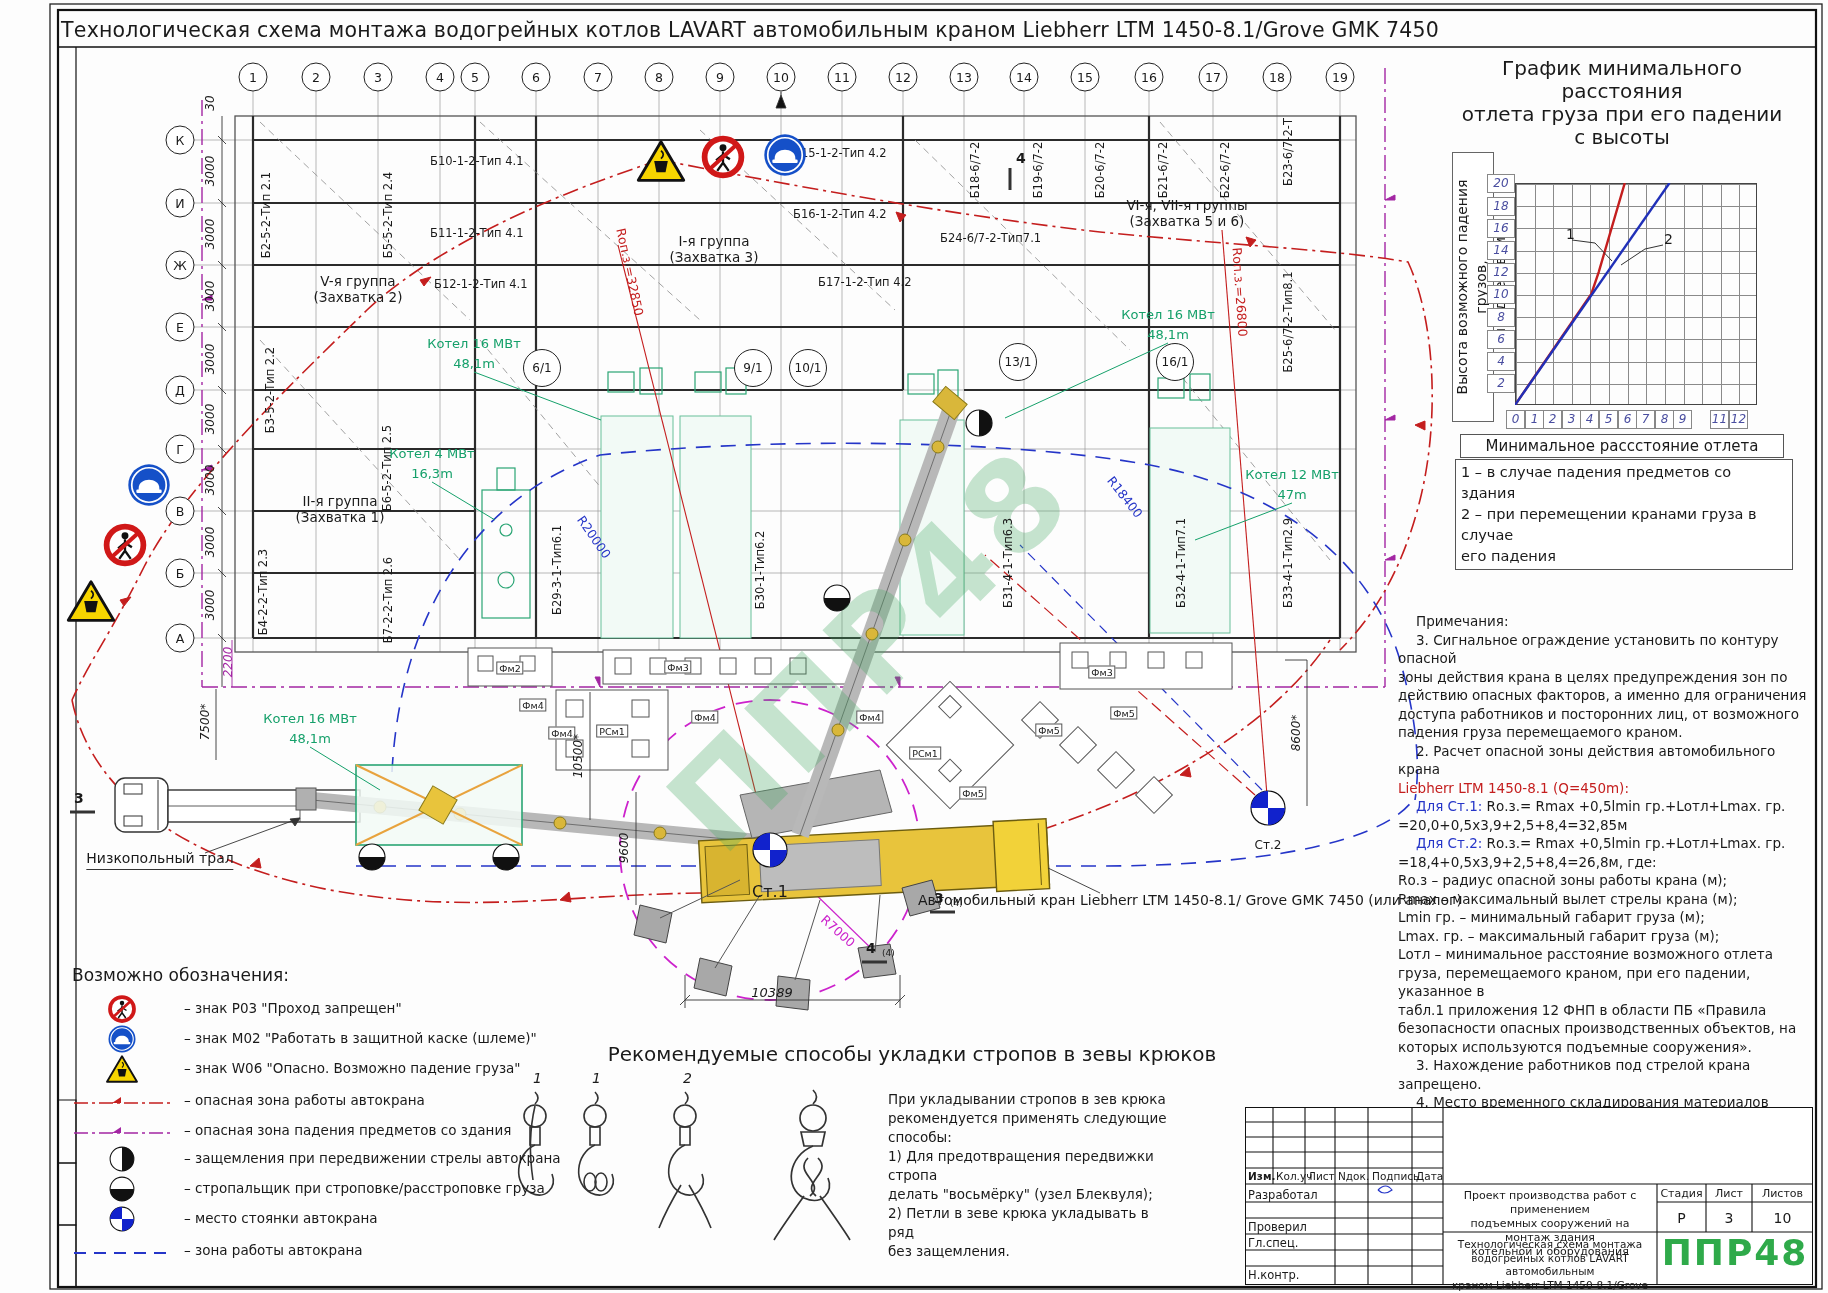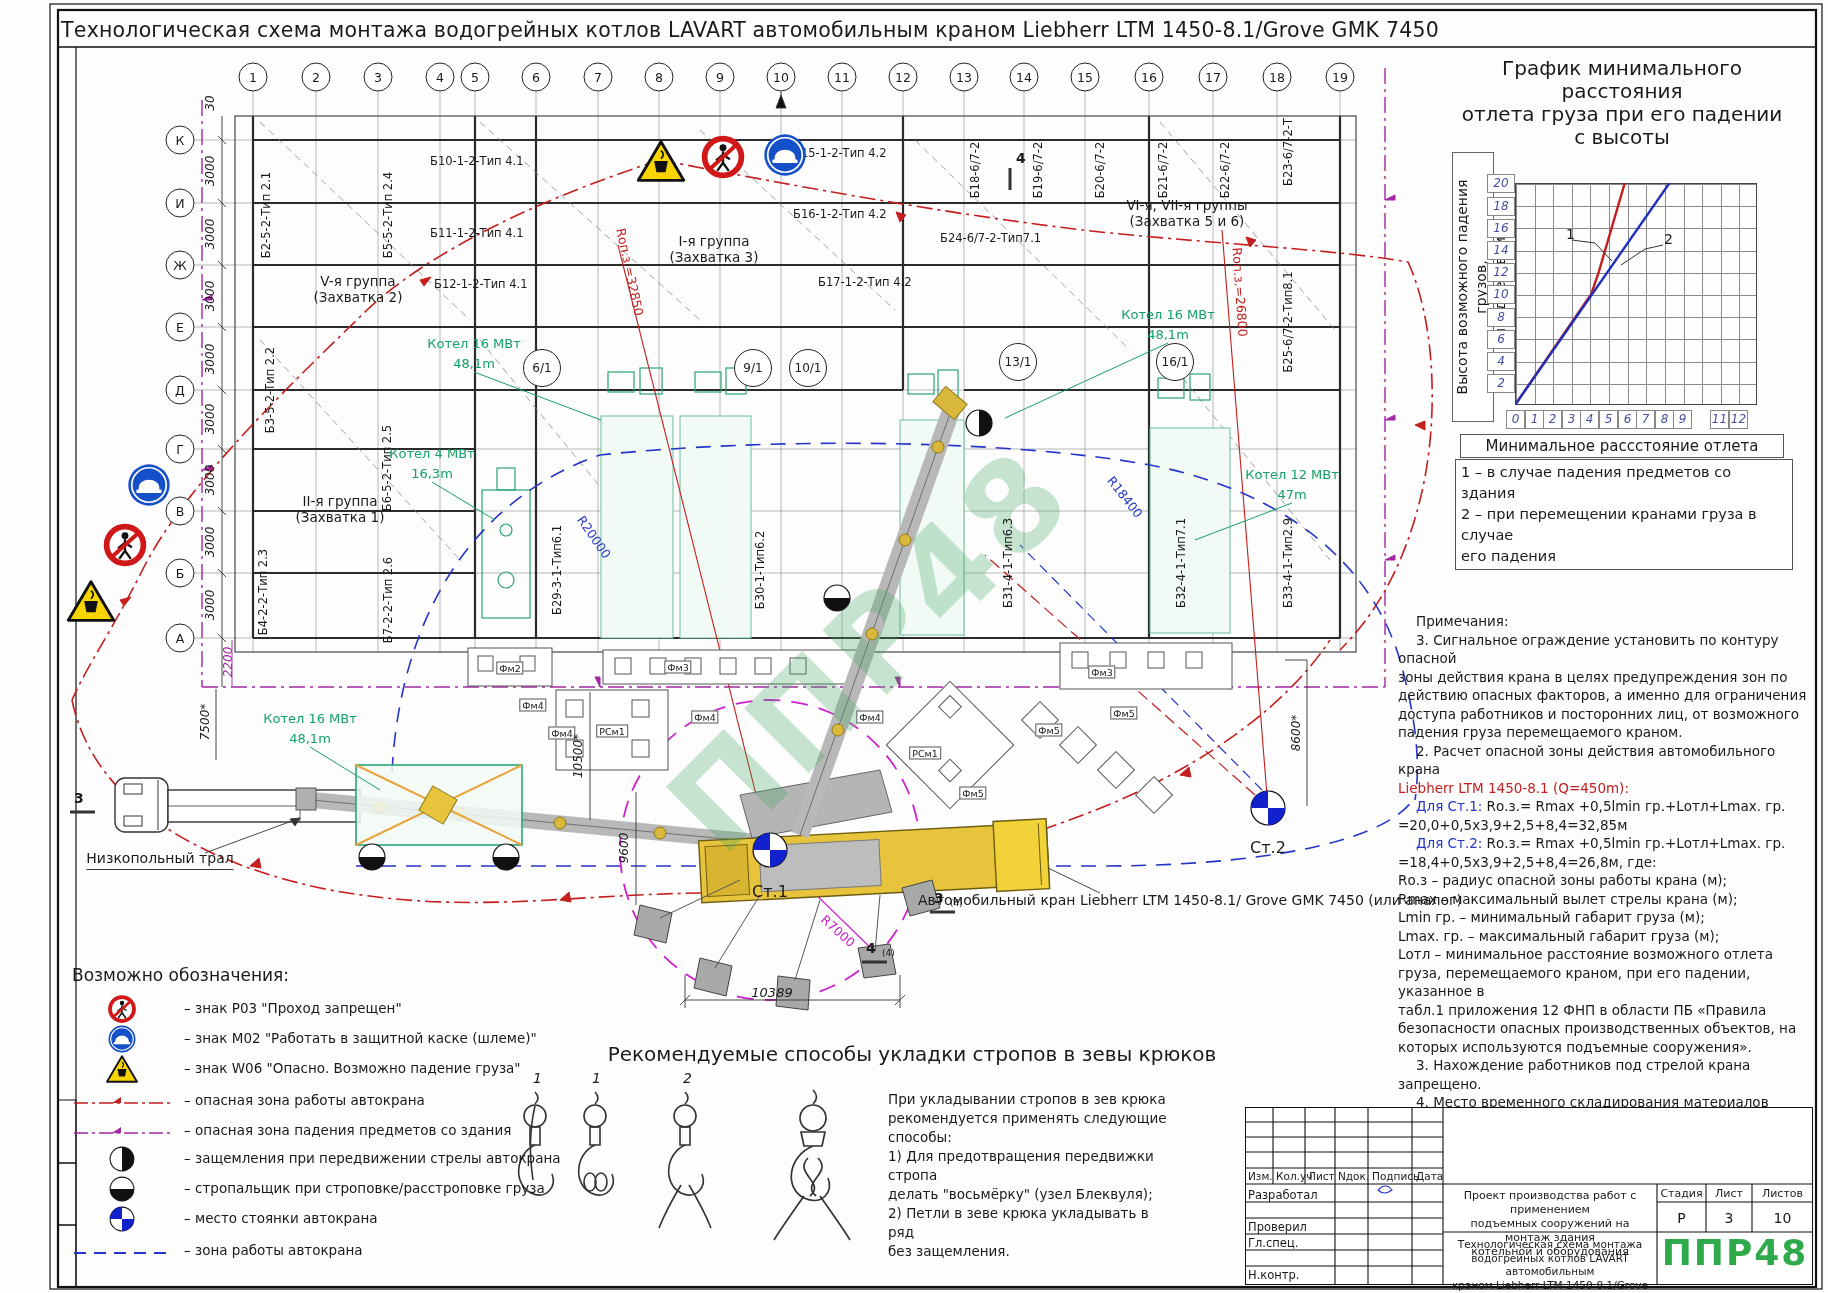--- a/index.html
+++ b/index.html
@@ -468,21 +468,21 @@
   <div class="rad" style="left:1125px;top:497px;color:#2535c8;transform:translate(-50%,-50%) rotate(52deg);">R18400</div>
   <div class="rad" style="left:838px;top:931px;color:#cc22cc;transform:translate(-50%,-50%) rotate(42deg);">R7000</div>
 
   <div class="sec" style="left:542px;top:368px">6/1</div>
   <div class="sec" style="left:753px;top:368px">9/1</div>
   <div class="sec" style="left:808px;top:368px">10/1</div>
   <div class="sec" style="left:1018px;top:362px">13/1</div>
   <div class="sec" style="left:1175px;top:362px">16/1</div>
 
   <div class="lbl" style="left:770px;top:882px;transform:translate(-50%,0);font-size:16px;">Ст.1</div>
-  <div class="lbl" style="left:1268px;top:838px;transform:translate(-50%,0);font-size:16px;">Ст.2</div>
+  <div class="lbl" style="left:1268px;top:838px;transform:translate(-50%,0);font-size:12px;">Ст.2</div>
 
   <div class="fm" style="left:510px;top:668px">Фм2</div>
   <div class="fm" style="left:678px;top:667px">Фм3</div>
   <div class="fm" style="left:1102px;top:672px">Фм3</div>
   <div class="fm" style="left:533px;top:705px">Фм4</div>
   <div class="fm" style="left:562px;top:733px">Фм4</div>
   <div class="fm" style="left:705px;top:717px">Фм4</div>
   <div class="fm" style="left:870px;top:717px">Фм4</div>
   <div class="fm" style="left:1124px;top:713px">Фм5</div>
   <div class="fm" style="left:1049px;top:730px">Фм5</div>
@@ -786,21 +786,21 @@
       <line x1="1412" y1="1107" x2="1412" y2="1285"></line>
         <line x1="1443" y1="1107" x2="1443" y2="1285"></line>
       <line x1="1657" y1="1184" x2="1657" y2="1285"></line>
       <line x1="1443" y1="1232" x2="1813" y2="1232"></line>
       <line x1="1706" y1="1184" x2="1706" y2="1232"></line>
         <line x1="1752" y1="1184" x2="1752" y2="1232"></line>
       <line x1="1657" y1="1202" x2="1813" y2="1202"></line>
       <path d="M1378 1190 q8 -8 14 0 q-8 6 -14 0" stroke="#2535c8" stroke-width="1.2"></path>
     </g>
   </svg>
-  <div class="tbtext" style="left:1248px;top:1170px;font-size:10.5px;">Изм.</div>
+  <div class="tbtext" style="left:1248px;top:1170px;font-size:10.5px;font-weight:bold;">Изм.</div>
   <div class="tbtext" style="left:1276px;top:1170px;font-size:10.5px;">Кол.уч</div>
   <div class="tbtext" style="left:1308px;top:1170px;font-size:10.5px;">Лист</div>
   <div class="tbtext" style="left:1338px;top:1170px;font-size:10.5px;">Nдок.</div>
   <div class="tbtext" style="left:1372px;top:1170px;font-size:10.5px;">Подпись</div>
   <div class="tbtext" style="left:1416px;top:1170px;font-size:10.5px;">Дата</div>
   <div class="tbtext" style="left:1248px;top:1188px;">Разработал</div>
   <div class="tbtext" style="left:1248px;top:1220px;">Проверил</div>
   <div class="tbtext" style="left:1248px;top:1236px;">Гл.спец.</div>
   <div class="tbtext" style="left:1248px;top:1268px;">Н.контр.</div>
   <div class="tbcenter pre" style="left:1447px;top:1189px;width:206px;font-size:11px;line-height:14px;">Проект производства работ с применением

